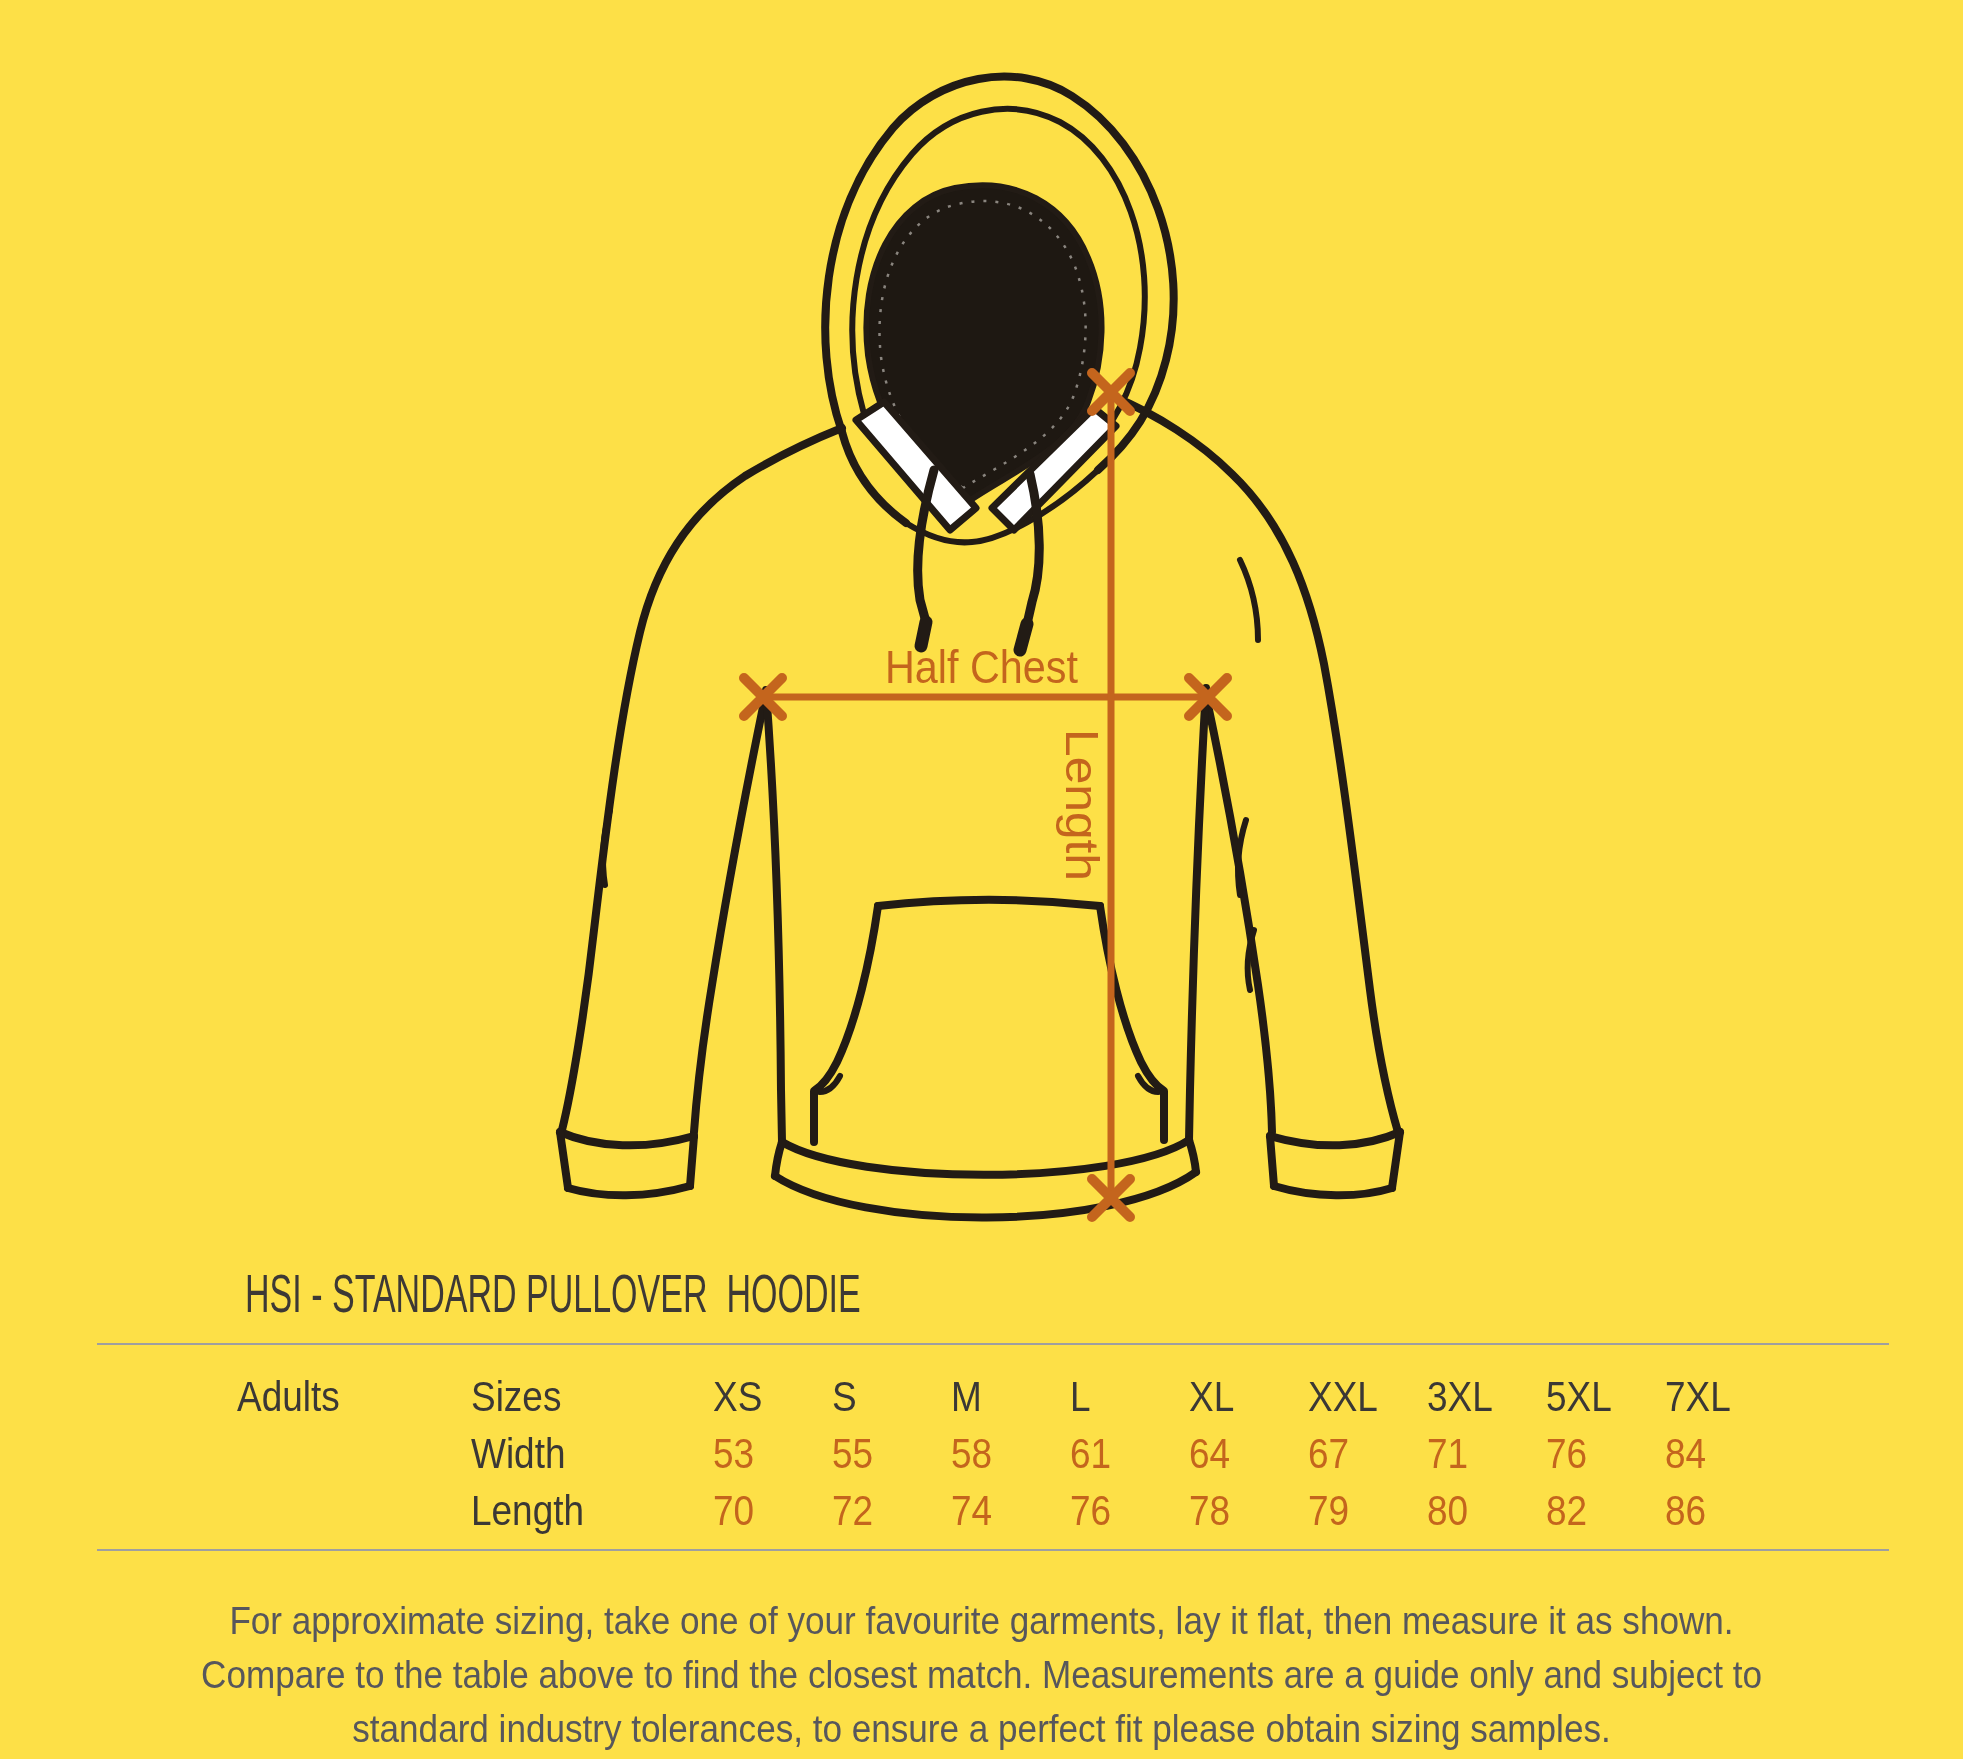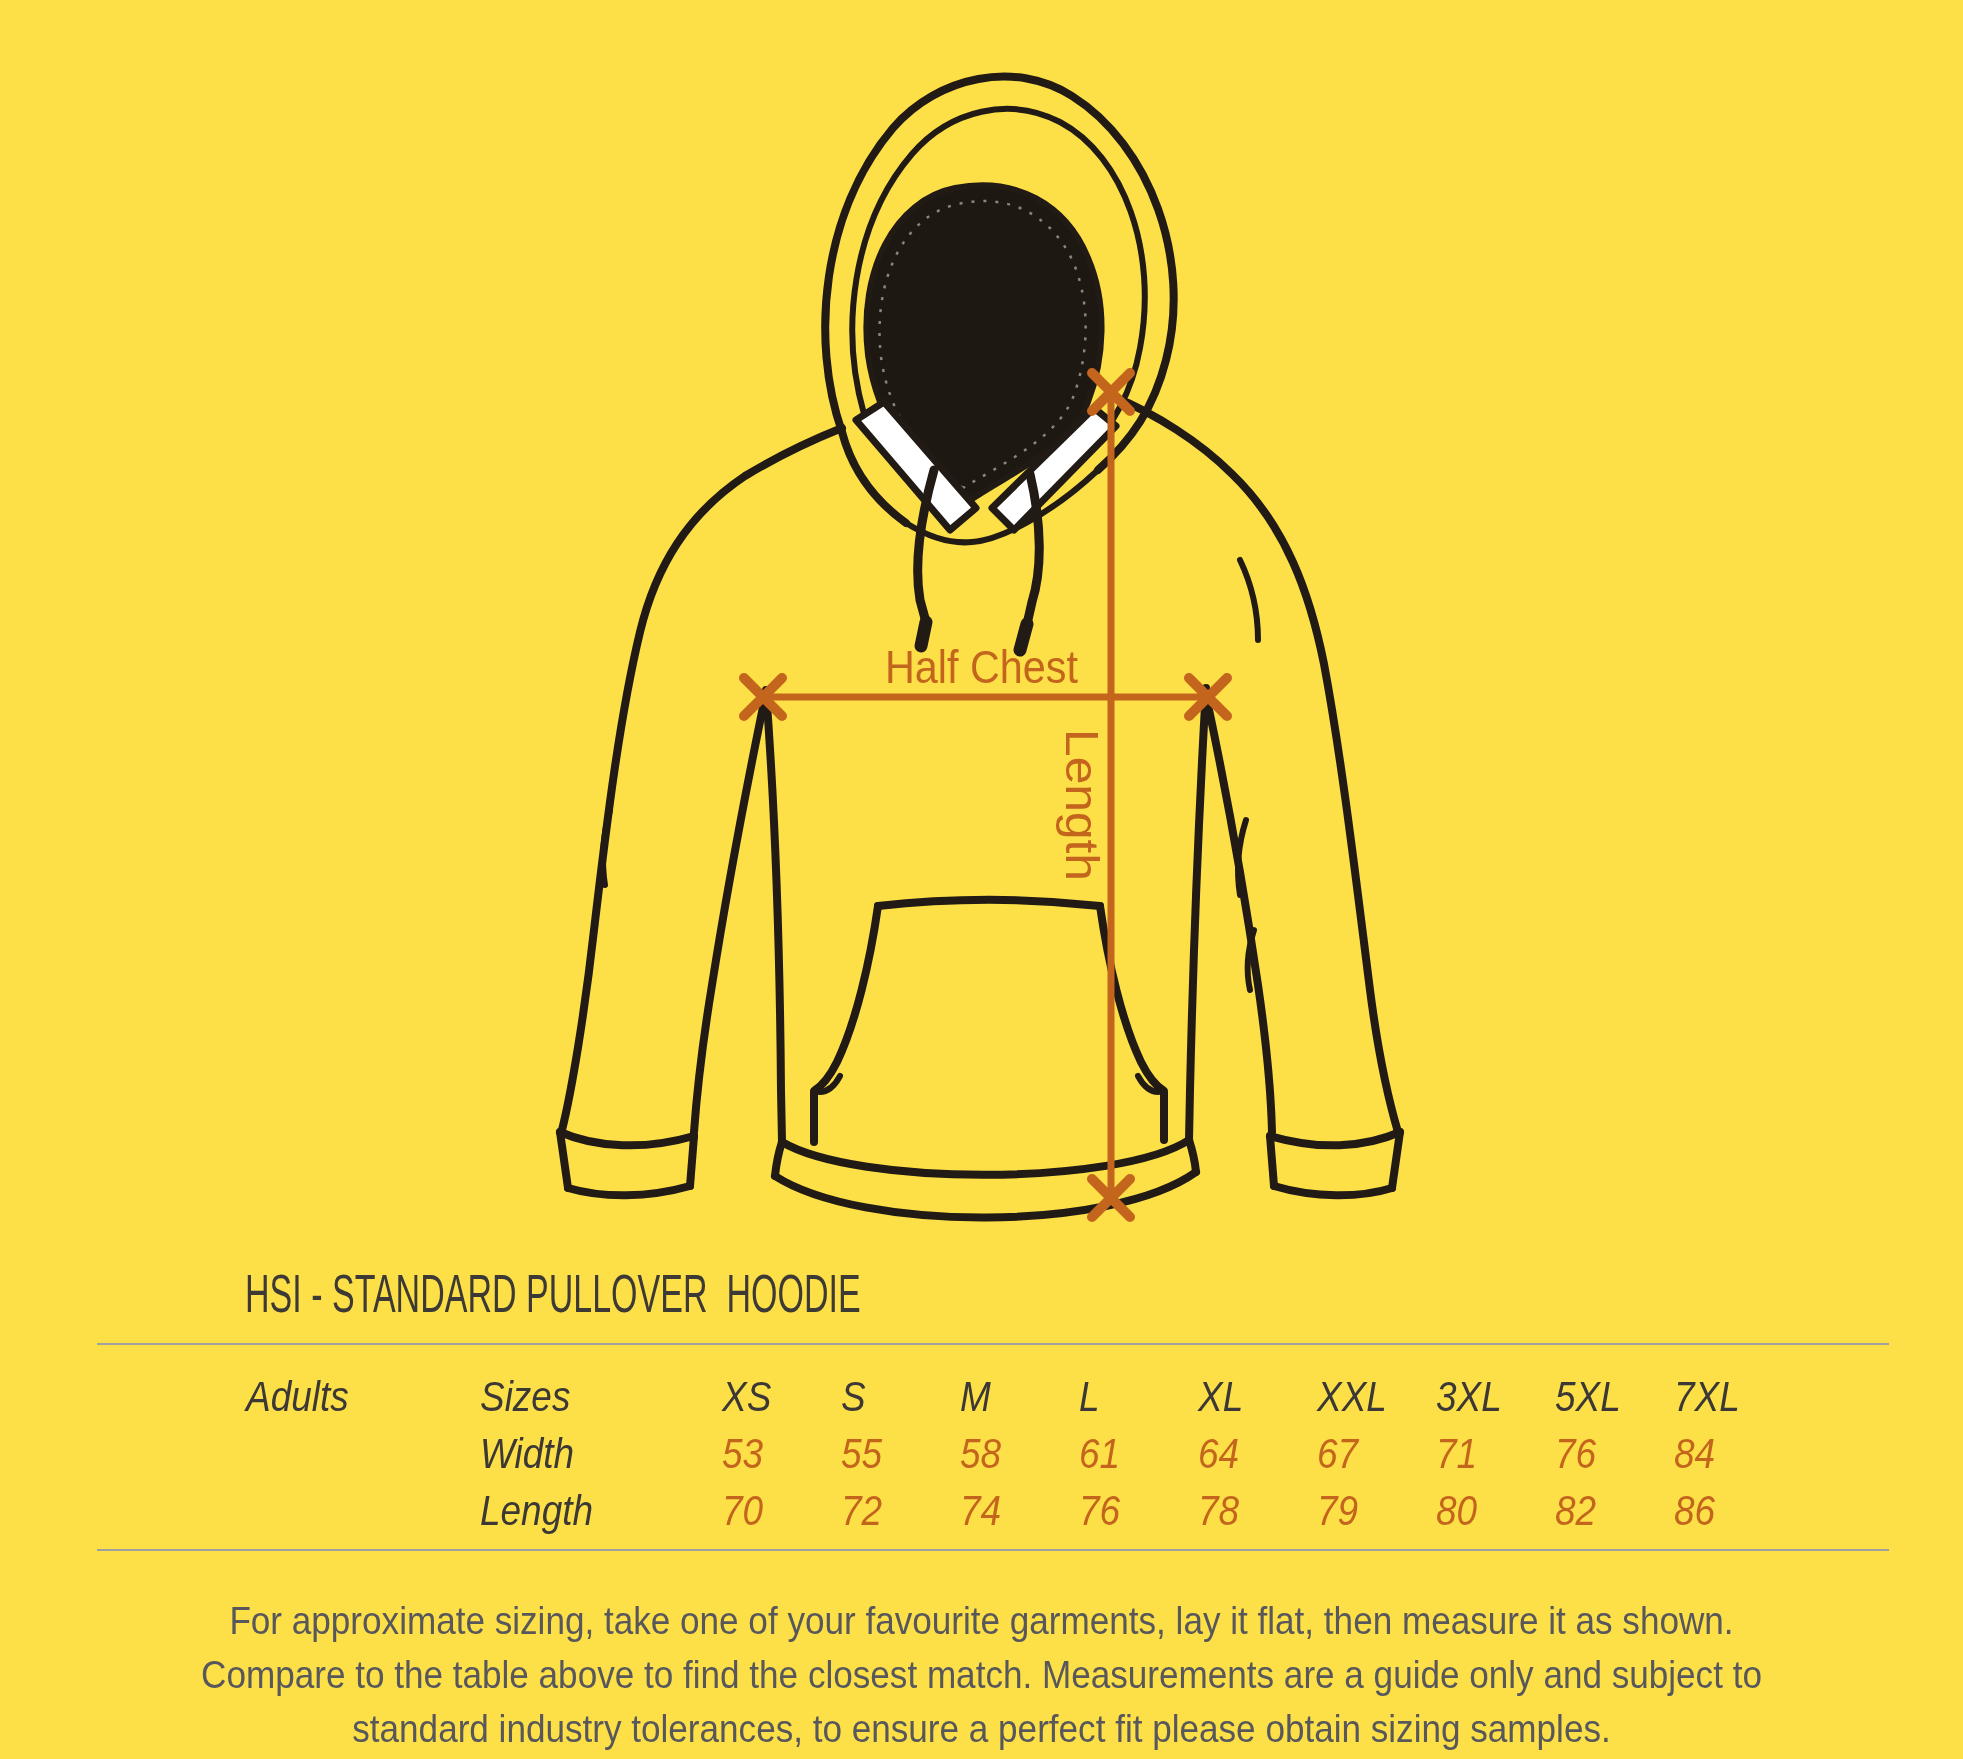--- a/index.html
+++ b/index.html
@@ -29,25 +29,25 @@
     font-size:54px;line-height:58px;color:#3d3935;
     white-space:pre;letter-spacing:0px;
     transform:scaleX(0.63);transform-origin:left top;
   }
   
   .rule{position:absolute;left:97px;width:1792px;height:2px;background:#9f9f9f;}
   #rule-top{top:1343px;}
   #rule-bottom{top:1549px;}
   
   #size-table{
-    position:absolute;left:246px;top:1368px;
+    position:absolute;left:237px;top:1368px;
     display:grid;
     grid-template-columns:234px 242px repeat(9,119px);
     grid-auto-rows:57px;
-    font-size:42px;color:#3b3835;font-style:italic;
+    font-size:42px;color:#3b3835;
   }
   #size-table .cell{
     line-height:57px;white-space:nowrap;
     transform:scaleX(0.88);transform-origin:left center;
   }
   #size-table .num{color:#c4651d;}
   
   #footer{
     position:absolute;left:0;top:1594px;width:1963px;
     text-align:center;font-size:39px;line-height:54px;color:#57575c;

